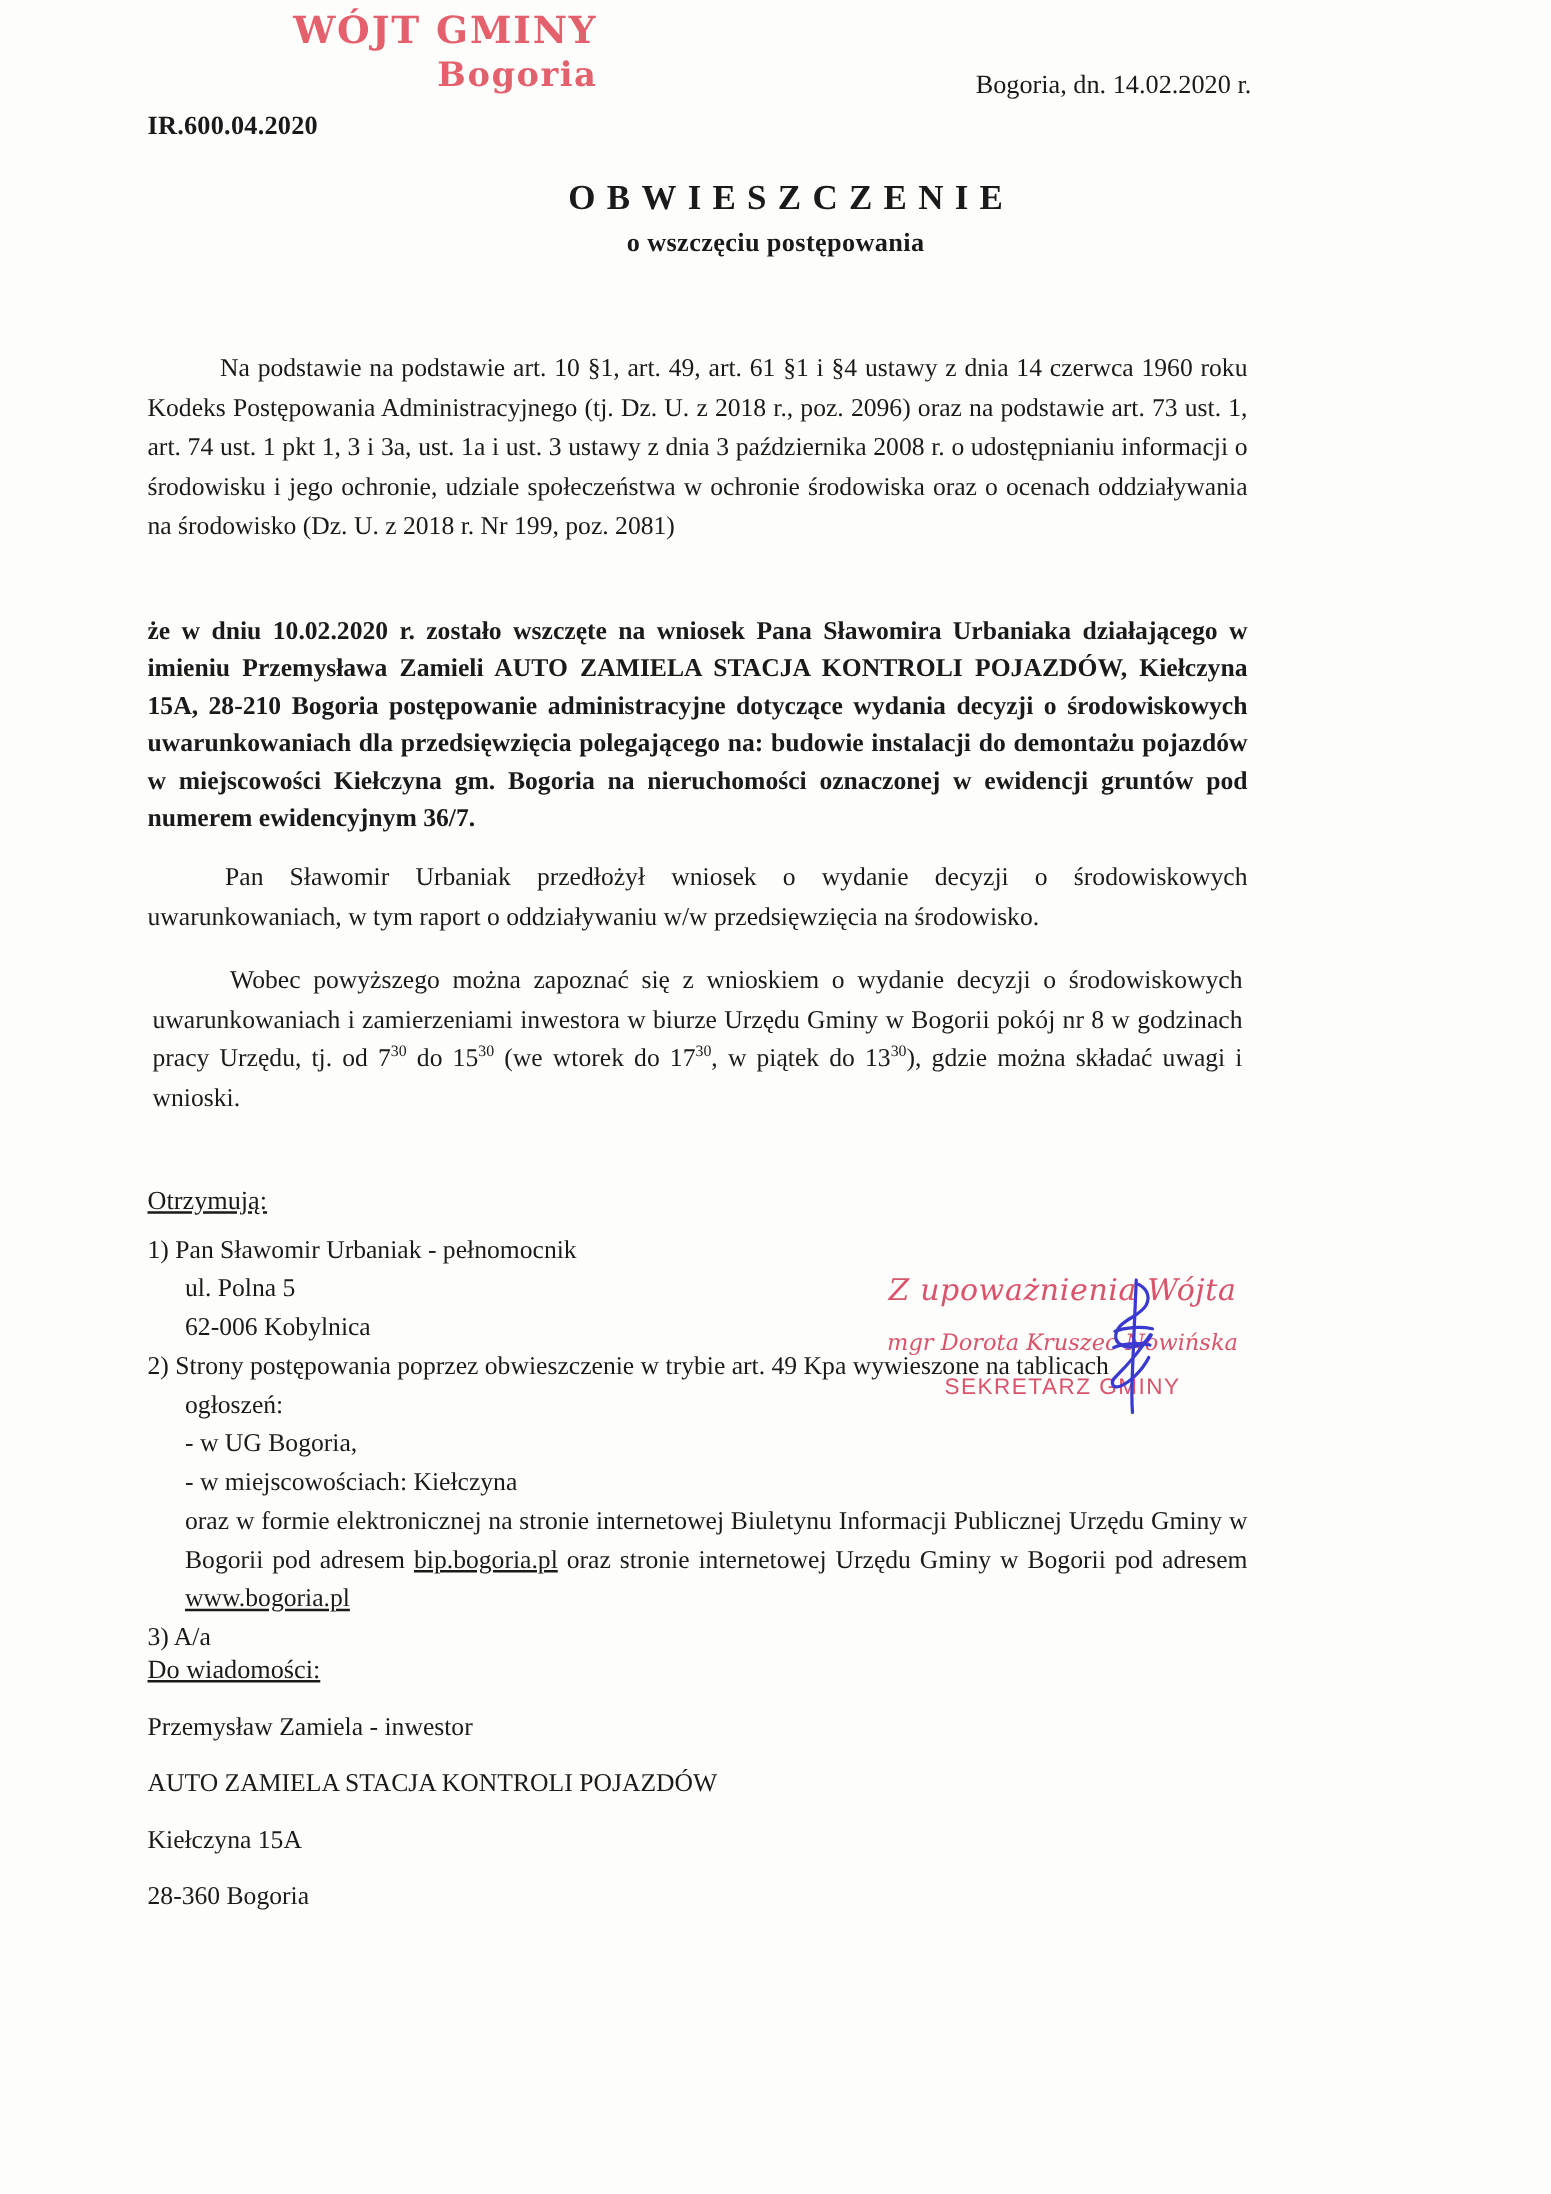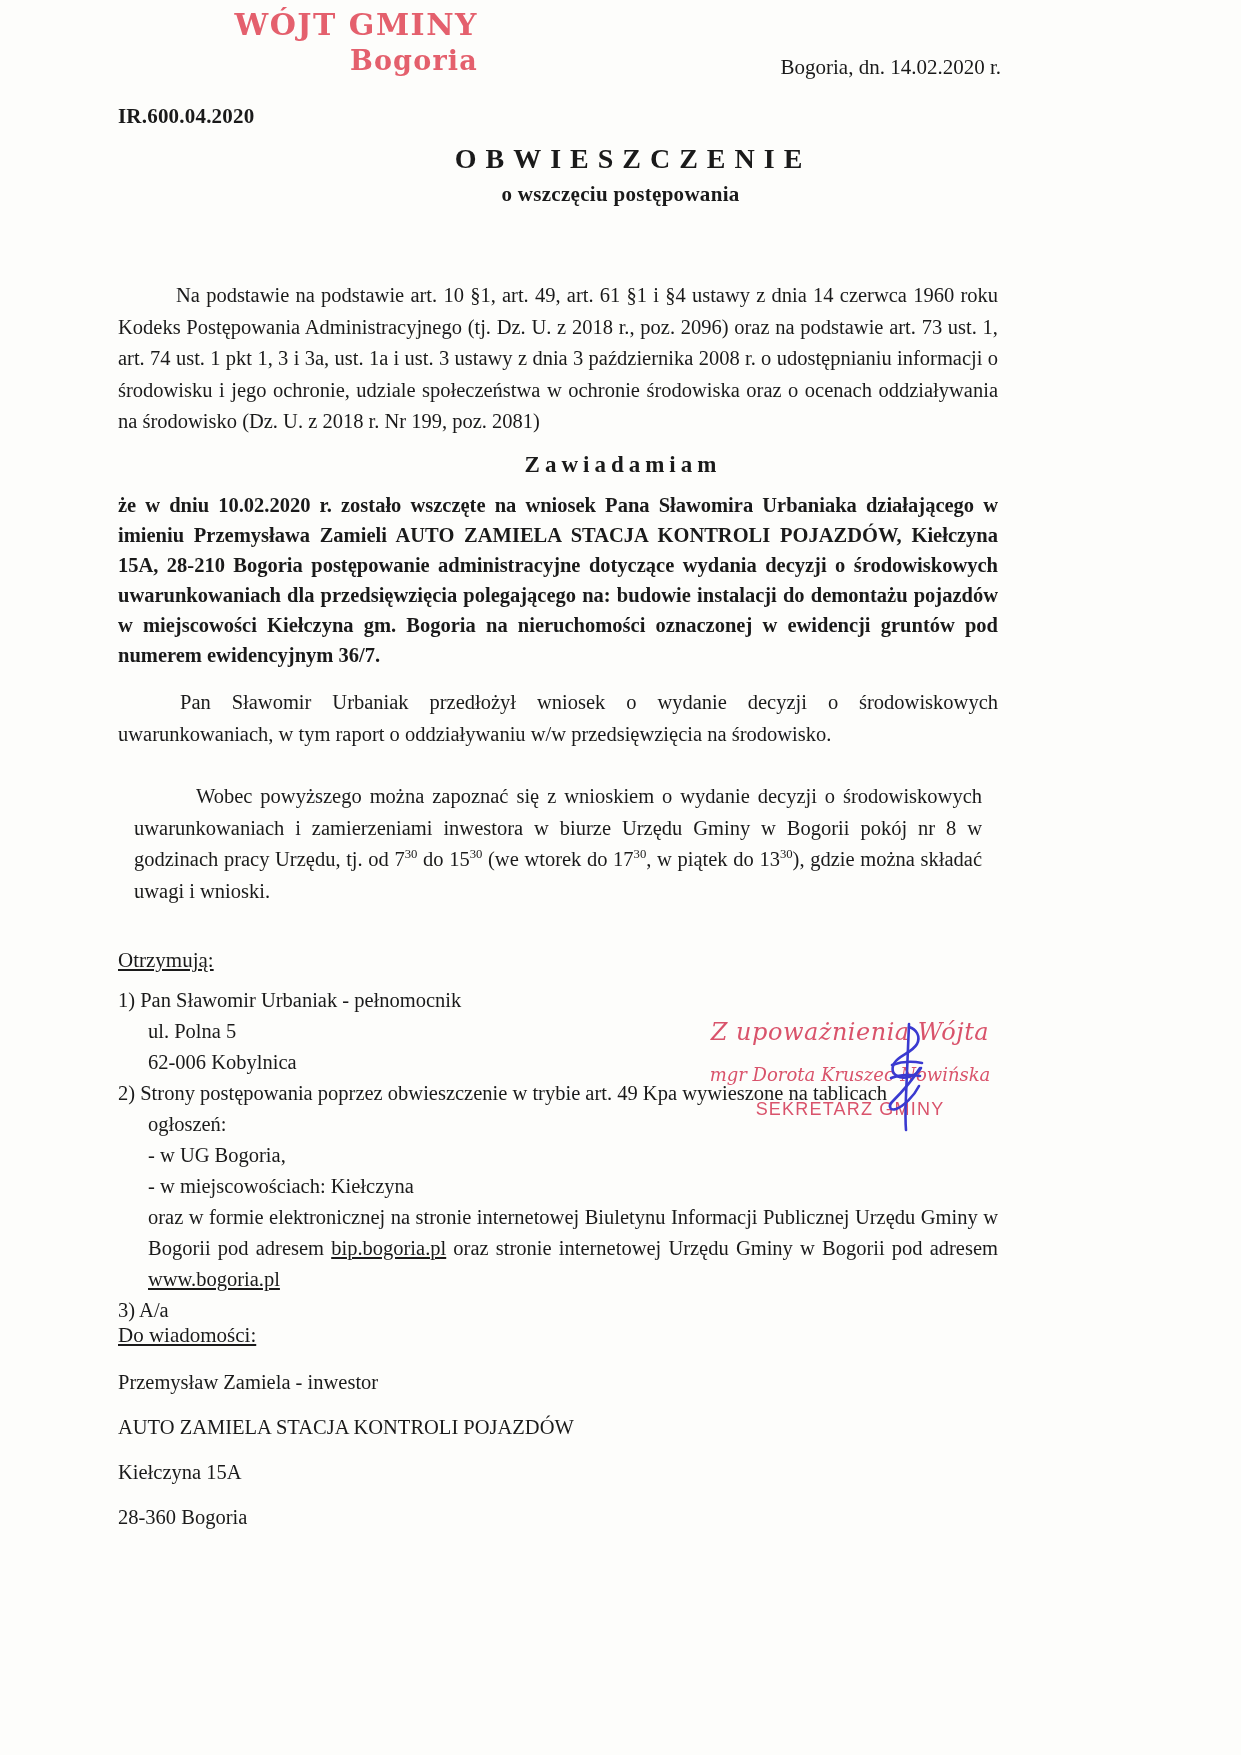--- a/index.html
+++ b/index.html
@@ -42,21 +42,21 @@
     font-size: 27px;
     font-weight: bold;
     letter-spacing: 1.2px;
     color: #e4606d;
     margin-top: 2px;
   }
 
   .ref-no {
     position: absolute;
     left: 118px;
-    top: 104px;
+    top: 88px;
     font-size: 21px;
     font-weight: bold;
     letter-spacing: 0.2px;
   }
 
   .date-line {
     position: absolute;
     right: 240px;
     top: 55px;
     font-size: 21px;
@@ -116,21 +116,21 @@
     font-weight: bold;
     font-size: 20.5px;
     line-height: 30px;
   }
   .notice-bold p { margin: 0; }
 
   .para-a { top: 687px; }
   .para-a p { margin: 0; text-indent: 62px; }
 
   .para-b { top: 765px; }
-  .para-b p { margin: 16px; text-indent: 62px; }
+  .para-b p { margin: 4px; text-indent: 62px; }
 
   sup {
     font-size: 0.62em;
     vertical-align: super;
     line-height: 0;
   }
 
   
   .otrzymuja-label {
     position: absolute;
@@ -235,21 +235,20 @@
 
   <div class="date-line">Bogoria, dn. 14.02.2020 r.</div>
 
   <div class="doc-title">OBWIESZCZENIE</div>
   <div class="doc-subtitle">o wszczęciu postępowania</div>
 
   <div class="body-block intro">
     <p>Na podstawie na podstawie art. 10 §1, art. 49, art. 61 §1 i §4 ustawy z dnia 14 czerwca 1960 roku Kodeks Postępowania Administracyjnego (tj. Dz. U. z 2018 r., poz. 2096) oraz na podstawie art. 73 ust. 1, art. 74 ust. 1 pkt 1, 3 i 3a, ust. 1a i ust. 3 ustawy z dnia 3 października 2008 r. o udostępnianiu informacji o środowisku i jego ochronie, udziale społeczeństwa w ochronie środowiska oraz o ocenach oddziaływania na środowisko (Dz. U. z 2018 r. Nr 199, poz. 2081)</p>
   </div>
 
-  <div class="zawiadamiam">Zawiadamiam</div>
 
   <div class="body-block notice-bold">
     <p>że w dniu 10.02.2020 r. zostało wszczęte na wniosek Pana Sławomira Urbaniaka działającego w imieniu Przemysława Zamieli AUTO ZAMIELA STACJA KONTROLI POJAZDÓW, Kiełczyna 15A, 28-210 Bogoria postępowanie administracyjne dotyczące wydania decyzji o środowiskowych uwarunkowaniach dla przedsięwzięcia polegającego na: budowie instalacji do demontażu pojazdów w miejscowości Kiełczyna gm. Bogoria na nieruchomości oznaczonej w ewidencji gruntów pod numerem ewidencyjnym 36/7.</p>
   </div>
 
   <div class="body-block para-a">
     <p>Pan Sławomir Urbaniak przedłożył wniosek o wydanie decyzji o środowiskowych uwarunkowaniach, w tym raport o oddziaływaniu w/w przedsięwzięcia na środowisko.</p>
   </div>
 
   <div class="body-block para-b">

